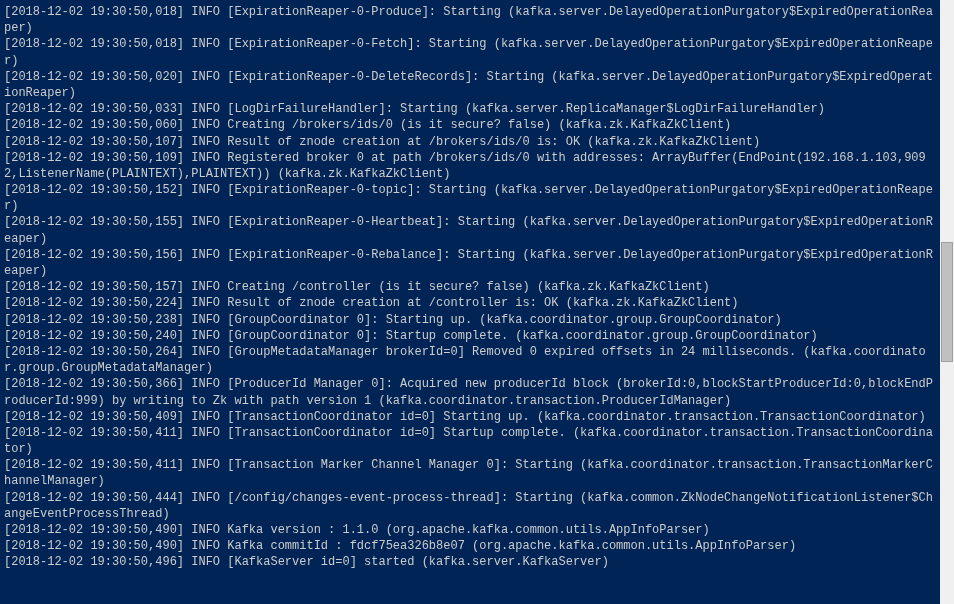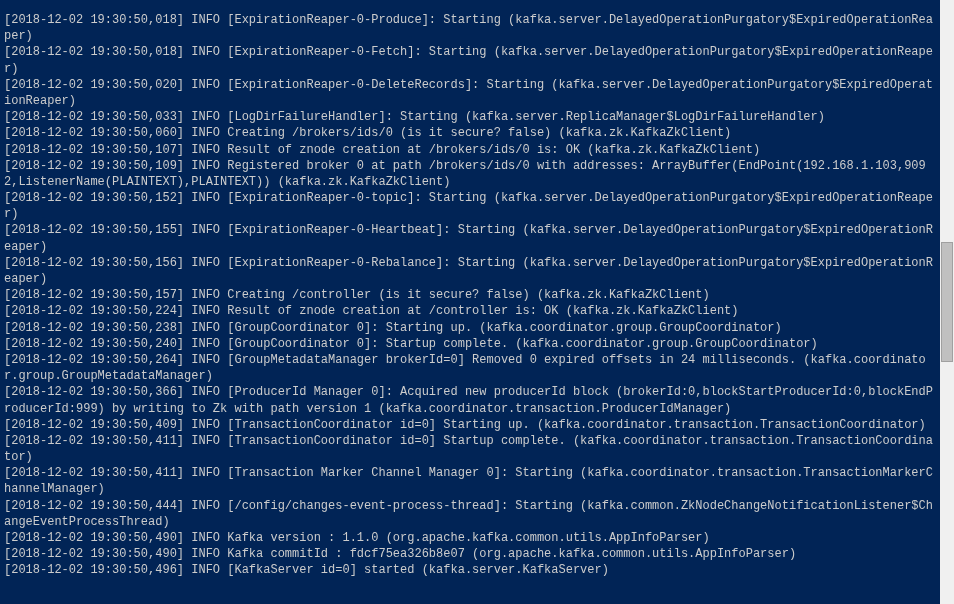--- a/index.html
+++ b/index.html
@@ -12,21 +12,21 @@
       color: #cccccc;
       font-family: 'Consolas', 'Courier New', monospace;
       font-size: 12px;
       line-height: 1.35;
       width: 954px;
       height: 604px;
       overflow: hidden;
       position: relative;
     }
     .terminal {
-      padding: 12px 4px;
+      padding: 4px 4px;
       width: 940px;
       height: 100%;
       overflow-y: auto;
       overflow-x: hidden;
       white-space: pre-wrap;
       word-break: break-all;
     }
     .scrollbar {
       position: absolute;
       right: 0;

